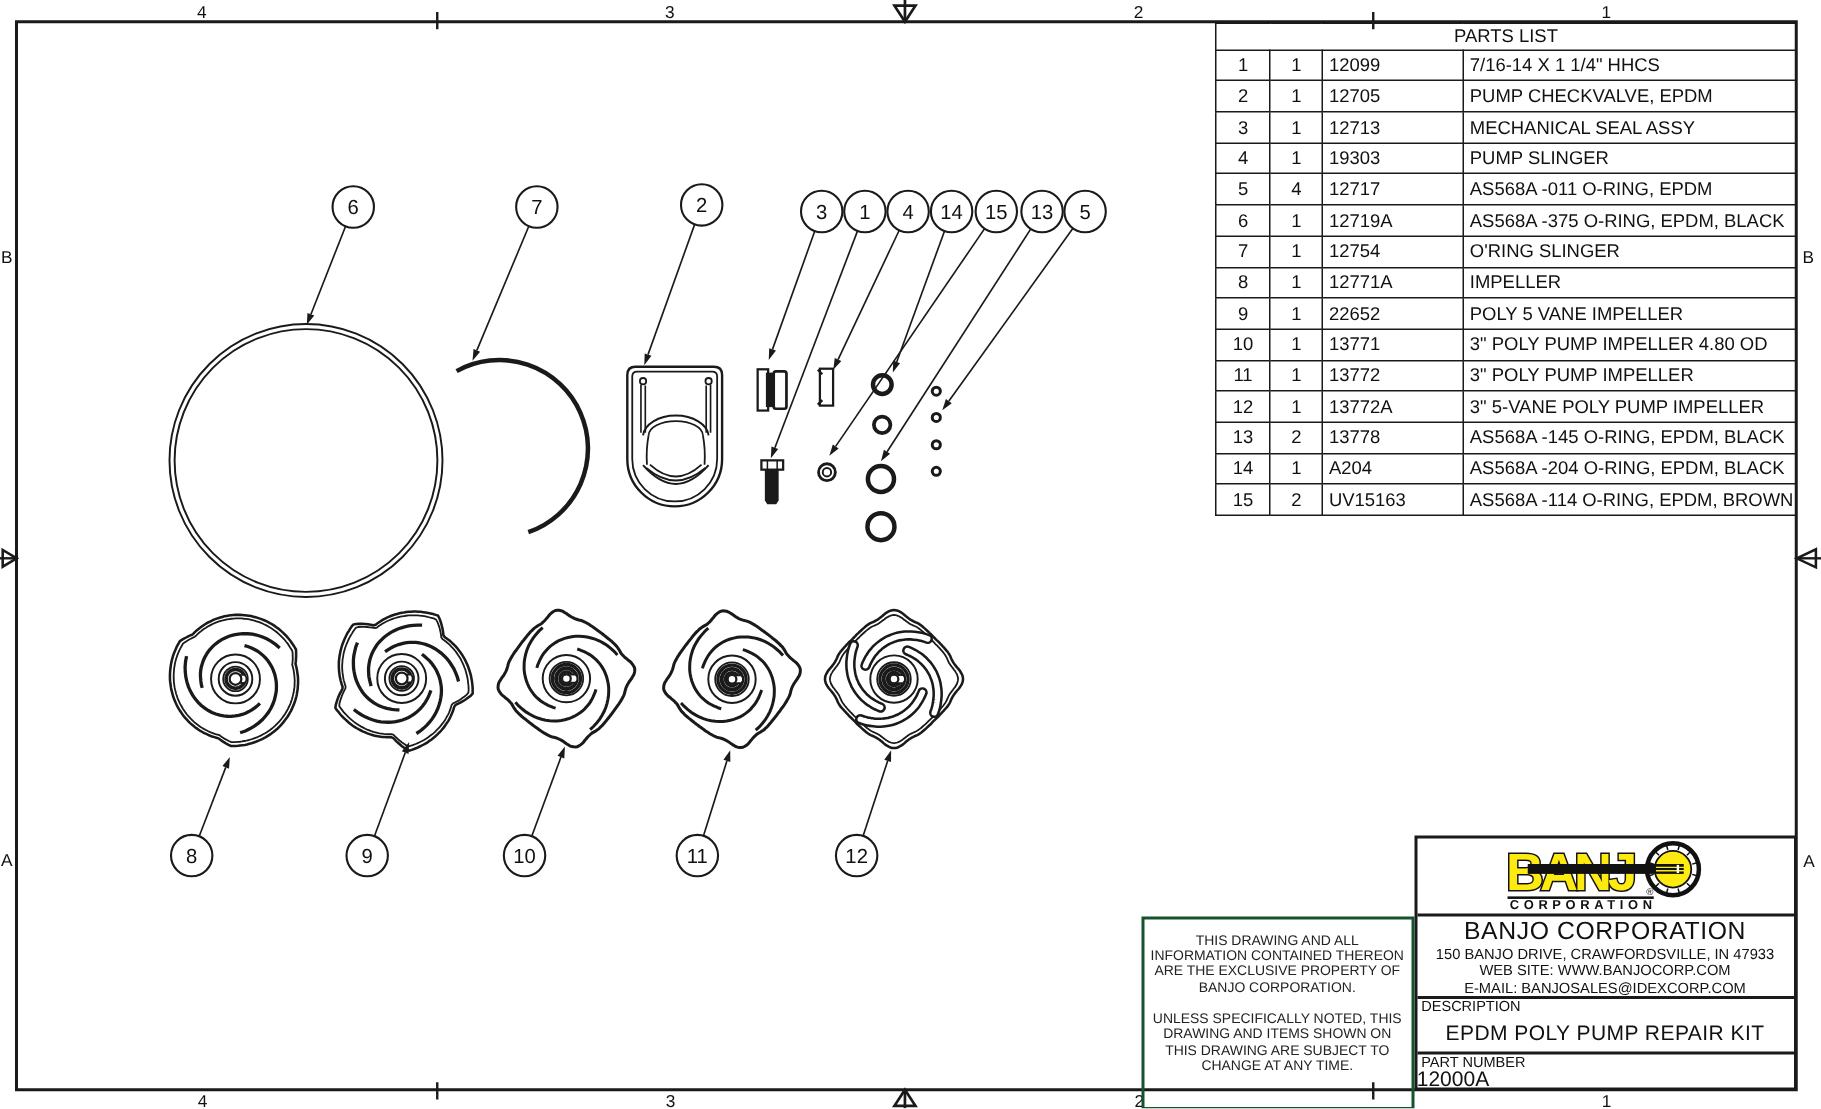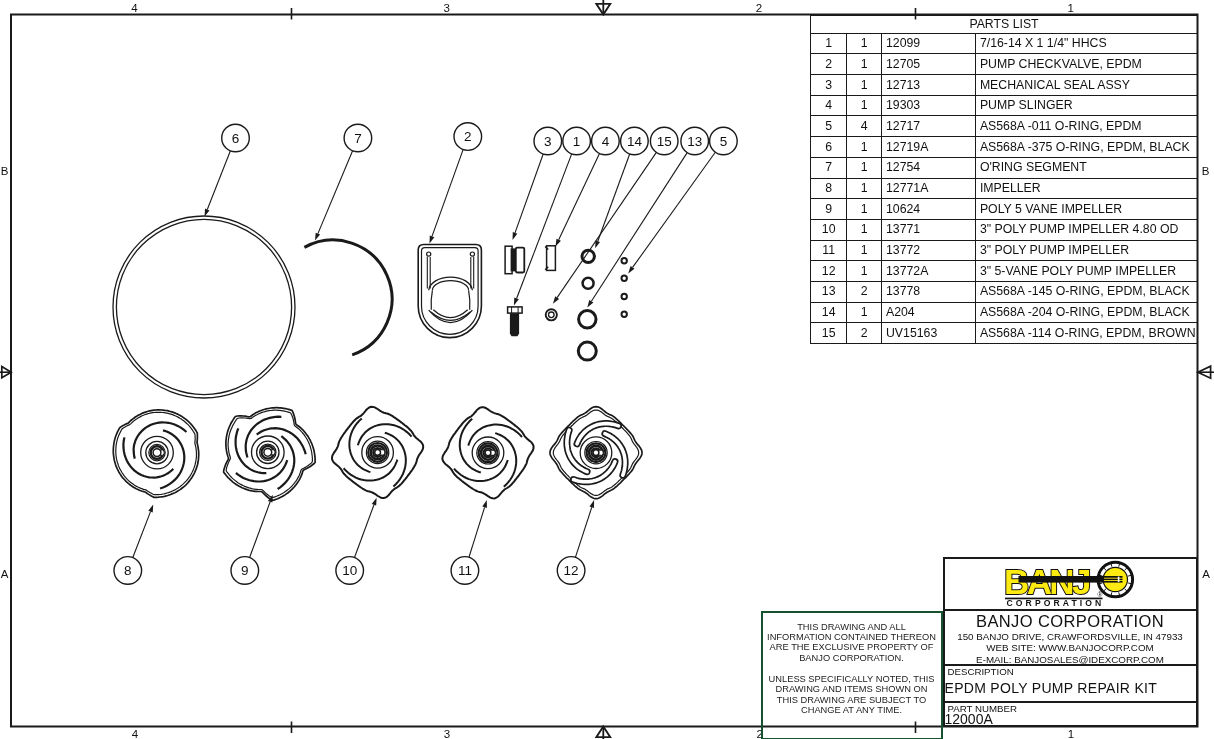--- a/index.html
+++ b/index.html
@@ -12,21 +12,21 @@
 #plist tr.hd td{height:16.5px;}
 .col1{width:35.9px}.col2{width:34.1px}.col3{width:92.6px}.col4{width:219px}
 #tblock{position:absolute;left:942.5px;top:556.5px;width:251px;height:166.5px;
   border:2px solid #1a1a1a;}
 #tblock .r1{height:50px;border-bottom:2px solid #1a1a1a;}
 #tblock .r2{height:52px;border-bottom:2px solid #1a1a1a;text-align:center;}
 #tblock .r3{height:34px;border-bottom:2px solid #1a1a1a;}
 #tblock .corp{font-size:16.5px;letter-spacing:0.4px;margin-top:1px;}
 #tblock .addr{font-size:9.8px;line-height:11.5px;}
 #tblock .lbl{font-size:9.7px;line-height:10px;margin:1px 0 0 3px;}
-#tblock .desc{font-size:14px;margin-top:3px;letter-spacing:0.3px;}
+#tblock .desc{font-size:14px;text-align:center;margin-top:3px;letter-spacing:0.3px;}
 #tblock .pn{font-size:14px;line-height:11px;text-align:left;margin-top:0px;}
 #disc{position:absolute;left:760.5px;top:610.5px;width:178px;height:116px;
   border:2px solid #14532d;font-size:9.3px;line-height:10.45px;text-align:center;
   padding-top:9px;color:#222;}
 </style></head>
 <body>
 <div id="page">
 <svg width="1214" height="739" viewBox="0 0 1214 739" xmlns="http://www.w3.org/2000/svg" style="position:absolute;left:0;top:0" font-family="Liberation Sans, sans-serif">
 
 <rect x="11" y="14.5" width="1186.5" height="712" fill="none" stroke="#1a1a1a" stroke-width="2"></rect>
@@ -427,32 +427,32 @@
         <tr>
           <td class="c">6</td>
           <td class="c">1</td>
           <td class="l">12719A</td>
           <td class="l">AS568A -375 O-RING, EPDM, BLACK</td>
         </tr>
         <tr>
           <td class="c">7</td>
           <td class="c">1</td>
           <td class="l">12754</td>
-          <td class="l">O'RING SEGMENT</td>
+          <td class="l">O'RING SLINGER</td>
         </tr>
         <tr>
           <td class="c">8</td>
           <td class="c">1</td>
           <td class="l">12771A</td>
           <td class="l">IMPELLER</td>
         </tr>
         <tr>
           <td class="c">9</td>
           <td class="c">1</td>
-          <td class="l">10624</td>
+          <td class="l">22652</td>
           <td class="l">POLY 5 VANE IMPELLER</td>
         </tr>
         <tr>
           <td class="c">10</td>
           <td class="c">1</td>
           <td class="l">13771</td>
           <td class="l">3" POLY PUMP IMPELLER 4.80 OD</td>
         </tr>
         <tr>
           <td class="c">11</td>

